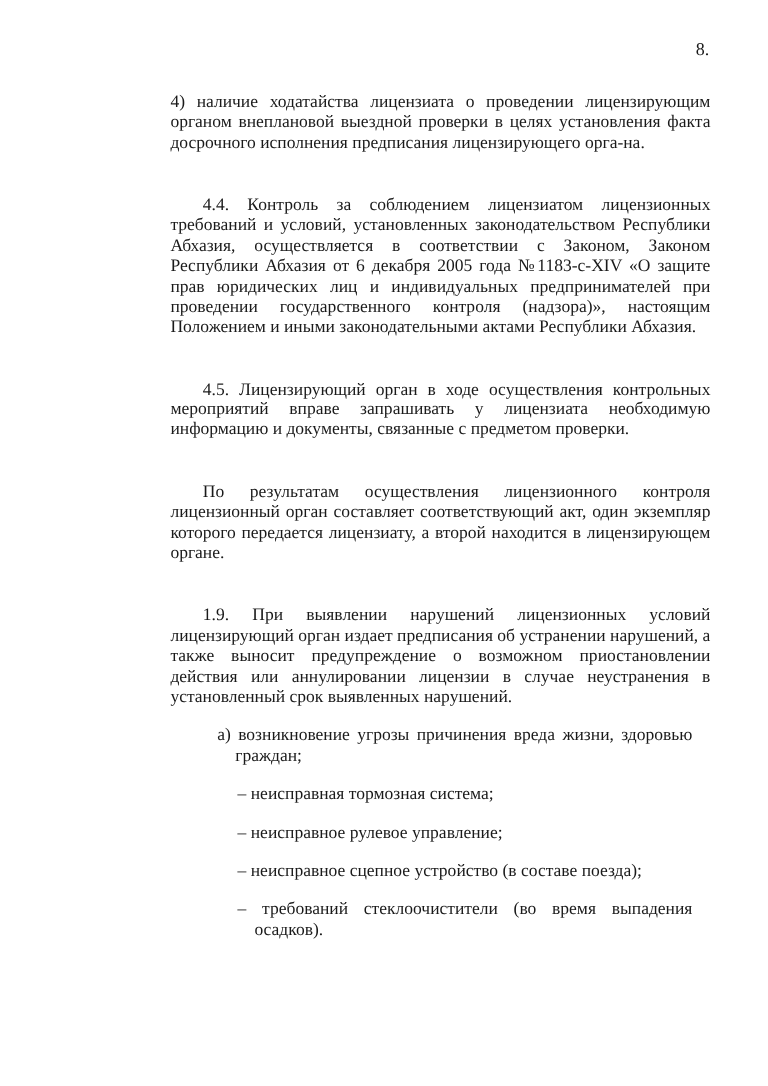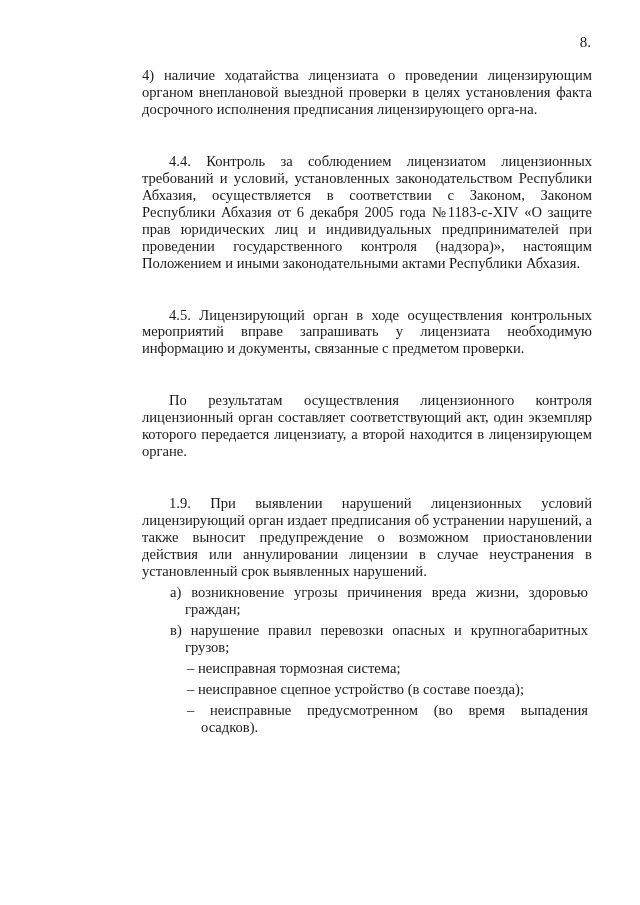--- a/index.html
+++ b/index.html
@@ -1,37 +1,37 @@
 <!DOCTYPE html>
 <html><head>
 <meta charset="utf-8">
 <style>
   html, body { margin:0; padding:0; background:#ffffff; }
   body { width:640px; height:905px; position:relative; overflow:hidden;
          font-family:"Liberation Serif", serif; color:#1a1a1a; }
   .page-num { position:absolute; top:34px; right:49px; font-size:15px; }
-  .text { position:absolute; left:142px; top:67px; width:450px;
+  .text { position:absolute; left:142px; top:77px; width:450px;
           font-size:14.6px; line-height:16.95px; }
   .p { margin:0; text-align:justify; text-align-last:left; }
   .ind { text-indent:27px;margin-top:35px; }
-  .li2 { margin:4px; padding-left:39px; text-indent:-15px; text-align:justify; }
+  .li2 { margin:15px; padding-left:39px; text-indent:-15px; text-align:justify; }
 </style>
 </head>
 <body>
 
 <div class="page-num">8.</div>
 
 <div class="text">
   <p class="p">4) наличие ходатайства лицензиата о проведении лицензирующим органом внеплановой выездной проверки в целях установления факта досрочного исполнения предписания лицензирующего орга-на.</p>
   <p class="p ind">4.4. Контроль за соблюдением лицензиатом лицензионных требований и условий, установленных законодательством Республики Абхазия, осуществляется в соответствии с Законом, Законом Республики Абхазия от 6 декабря 2005 года №1183-с-XIV «О защите прав юридических лиц и индивидуальных предпринимателей при проведении государственного контроля (надзора)», настоящим Положением и иными законодательными актами Республики Абхазия.</p>
   <p class="p ind">4.5. Лицензирующий орган в ходе осуществления контрольных мероприятий вправе запрашивать у лицензиата необходимую информацию и документы, связанные с предметом проверки.</p>
   <p class="p ind">По результатам осуществления лицензионного контроля лицензионный орган составляет соответствующий акт, один экземпляр которого передается лицензиату, а второй находится в лицензирующем органе.</p>
   <p class="p ind">1.9. При выявлении нарушений лицензионных условий лицензирующий орган издает предписания об устранении нарушений, а также выносит предупреждение о возможном приостановлении действия или аннулировании лицензии в случае неустранения в установленный срок выявленных нарушений.</p>
   <div>
     <p class="li2">а) возникновение угрозы причинения вреда жизни, здоровью граждан;</p>
-    <p class="li2">в) нарушение правил перевозки опасных и крупногабаритных грузов;</p>
   </div>
   <div style="padding-left:41px;">
     <p class="li2" style="padding-left:14px;text-indent:-14px;">– неисправная тормозная система;</p>
+    <p class="li2" style="padding-left:14px;text-indent:-14px;">– неисправное рулевое управление;</p>
     <p class="li2" style="padding-left:14px;text-indent:-14px;">– неисправное сцепное устройство (в составе поезда);</p>
-    <p class="li2" style="padding-left:14px;text-indent:-14px;">– неисправные предусмотренном (во время выпадения осадков).</p>
+    <p class="li2" style="padding-left:14px;text-indent:-14px;">– требований стеклоочистители (во время выпадения осадков).</p>
   </div>
 </div>
 
 </body></html>

